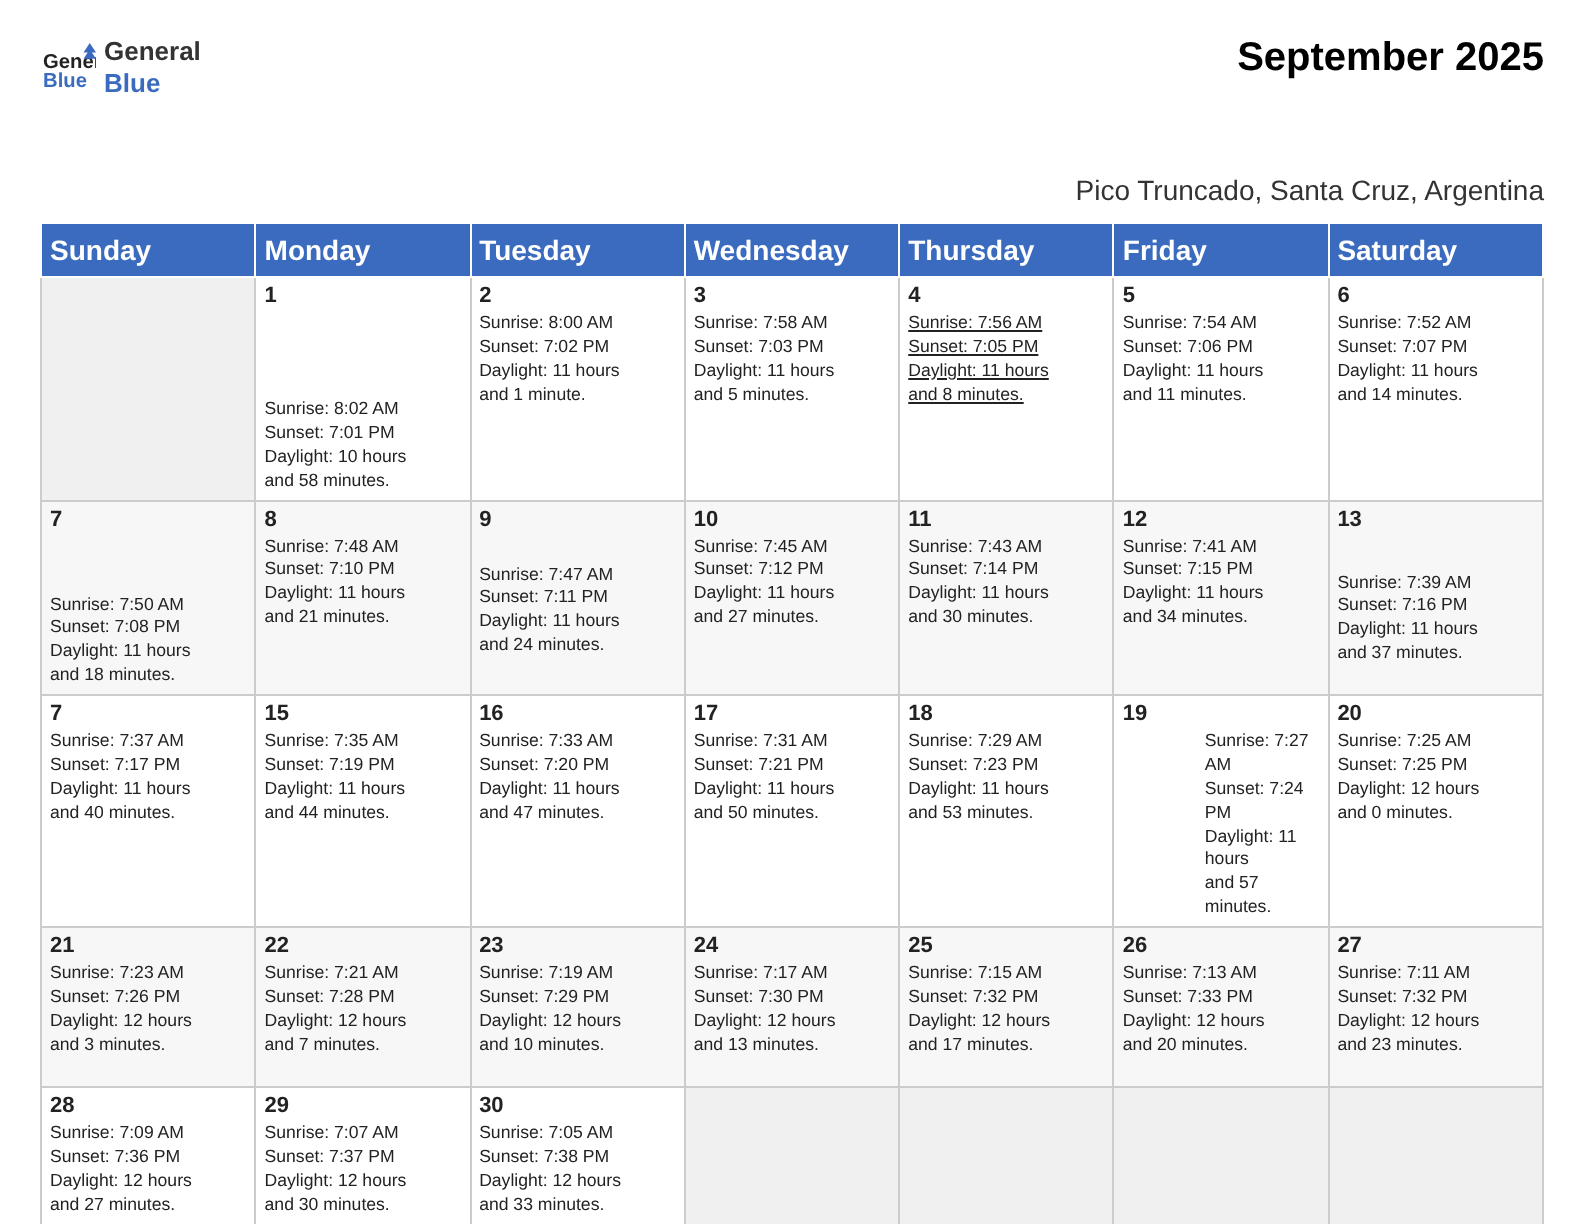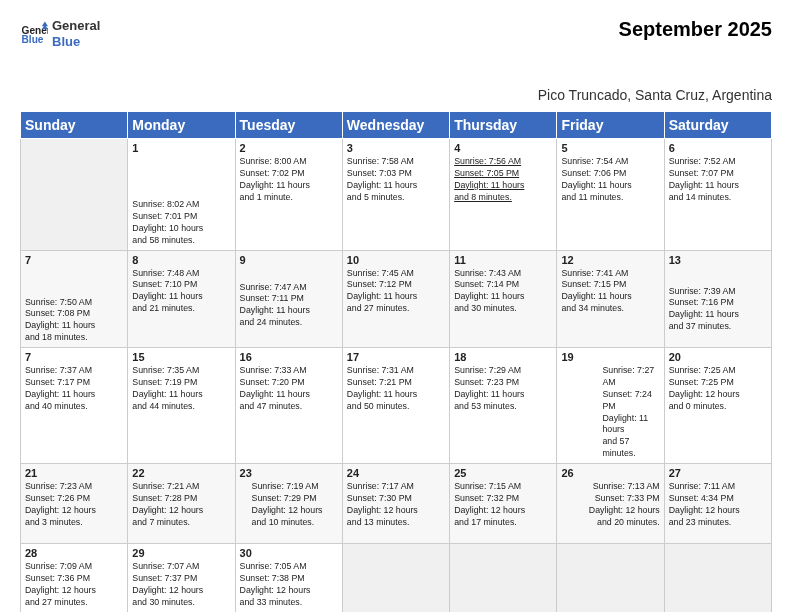--- a/index.html
+++ b/index.html
@@ -293,50 +293,50 @@
           </td>
           <td>
             <span class="day-num">22</span>
             <div class="day-info" style="white-space: pre-line;">Sunrise: 7:21 AM
 Sunset: 7:28 PM
 Daylight: 12 hours
 and 7 minutes.</div>
           </td>
           <td>
             <span class="day-num">23</span>
-            <div class="day-info" style="white-space: pre-line; margin-left: 12px;">Sunrise: 7:19 AM
+            <div class="day-info" style="white-space: pre-line;">Sunrise: 7:19 AM
 Sunset: 7:29 PM
 Daylight: 12 hours
 and 10 minutes.</div>
           </td>
           <td>
             <span class="day-num">24</span>
             <div class="day-info" style="white-space: pre-line;">Sunrise: 7:17 AM
 Sunset: 7:30 PM
 Daylight: 12 hours
 and 13 minutes.</div>
           </td>
           <td>
             <span class="day-num">25</span>
             <div class="day-info" style="white-space: pre-line;">Sunrise: 7:15 AM
 Sunset: 7:32 PM
 Daylight: 12 hours
 and 17 minutes.</div>
           </td>
           <td>
             <span class="day-num">26</span>
-            <div class="day-info" style="white-space: pre-line; text-align: right;">Sunrise: 7:13 AM
+            <div class="day-info" style="white-space: pre-line;">Sunrise: 7:13 AM
 Sunset: 7:33 PM
 Daylight: 12 hours
 and 20 minutes.</div>
           </td>
           <td>
             <span class="day-num">27</span>
             <div class="day-info" style="white-space: pre-line;">Sunrise: 7:11 AM
-Sunset: 4:34 PM
+Sunset: 7:32 PM
 Daylight: 12 hours
 and 23 minutes.</div>
           </td>
         </tr>
         <tr>
           <td>
             <span class="day-num">28</span>
             <div class="day-info" style="white-space: pre-line;">Sunrise: 7:09 AM
 Sunset: 7:36 PM
 Daylight: 12 hours

